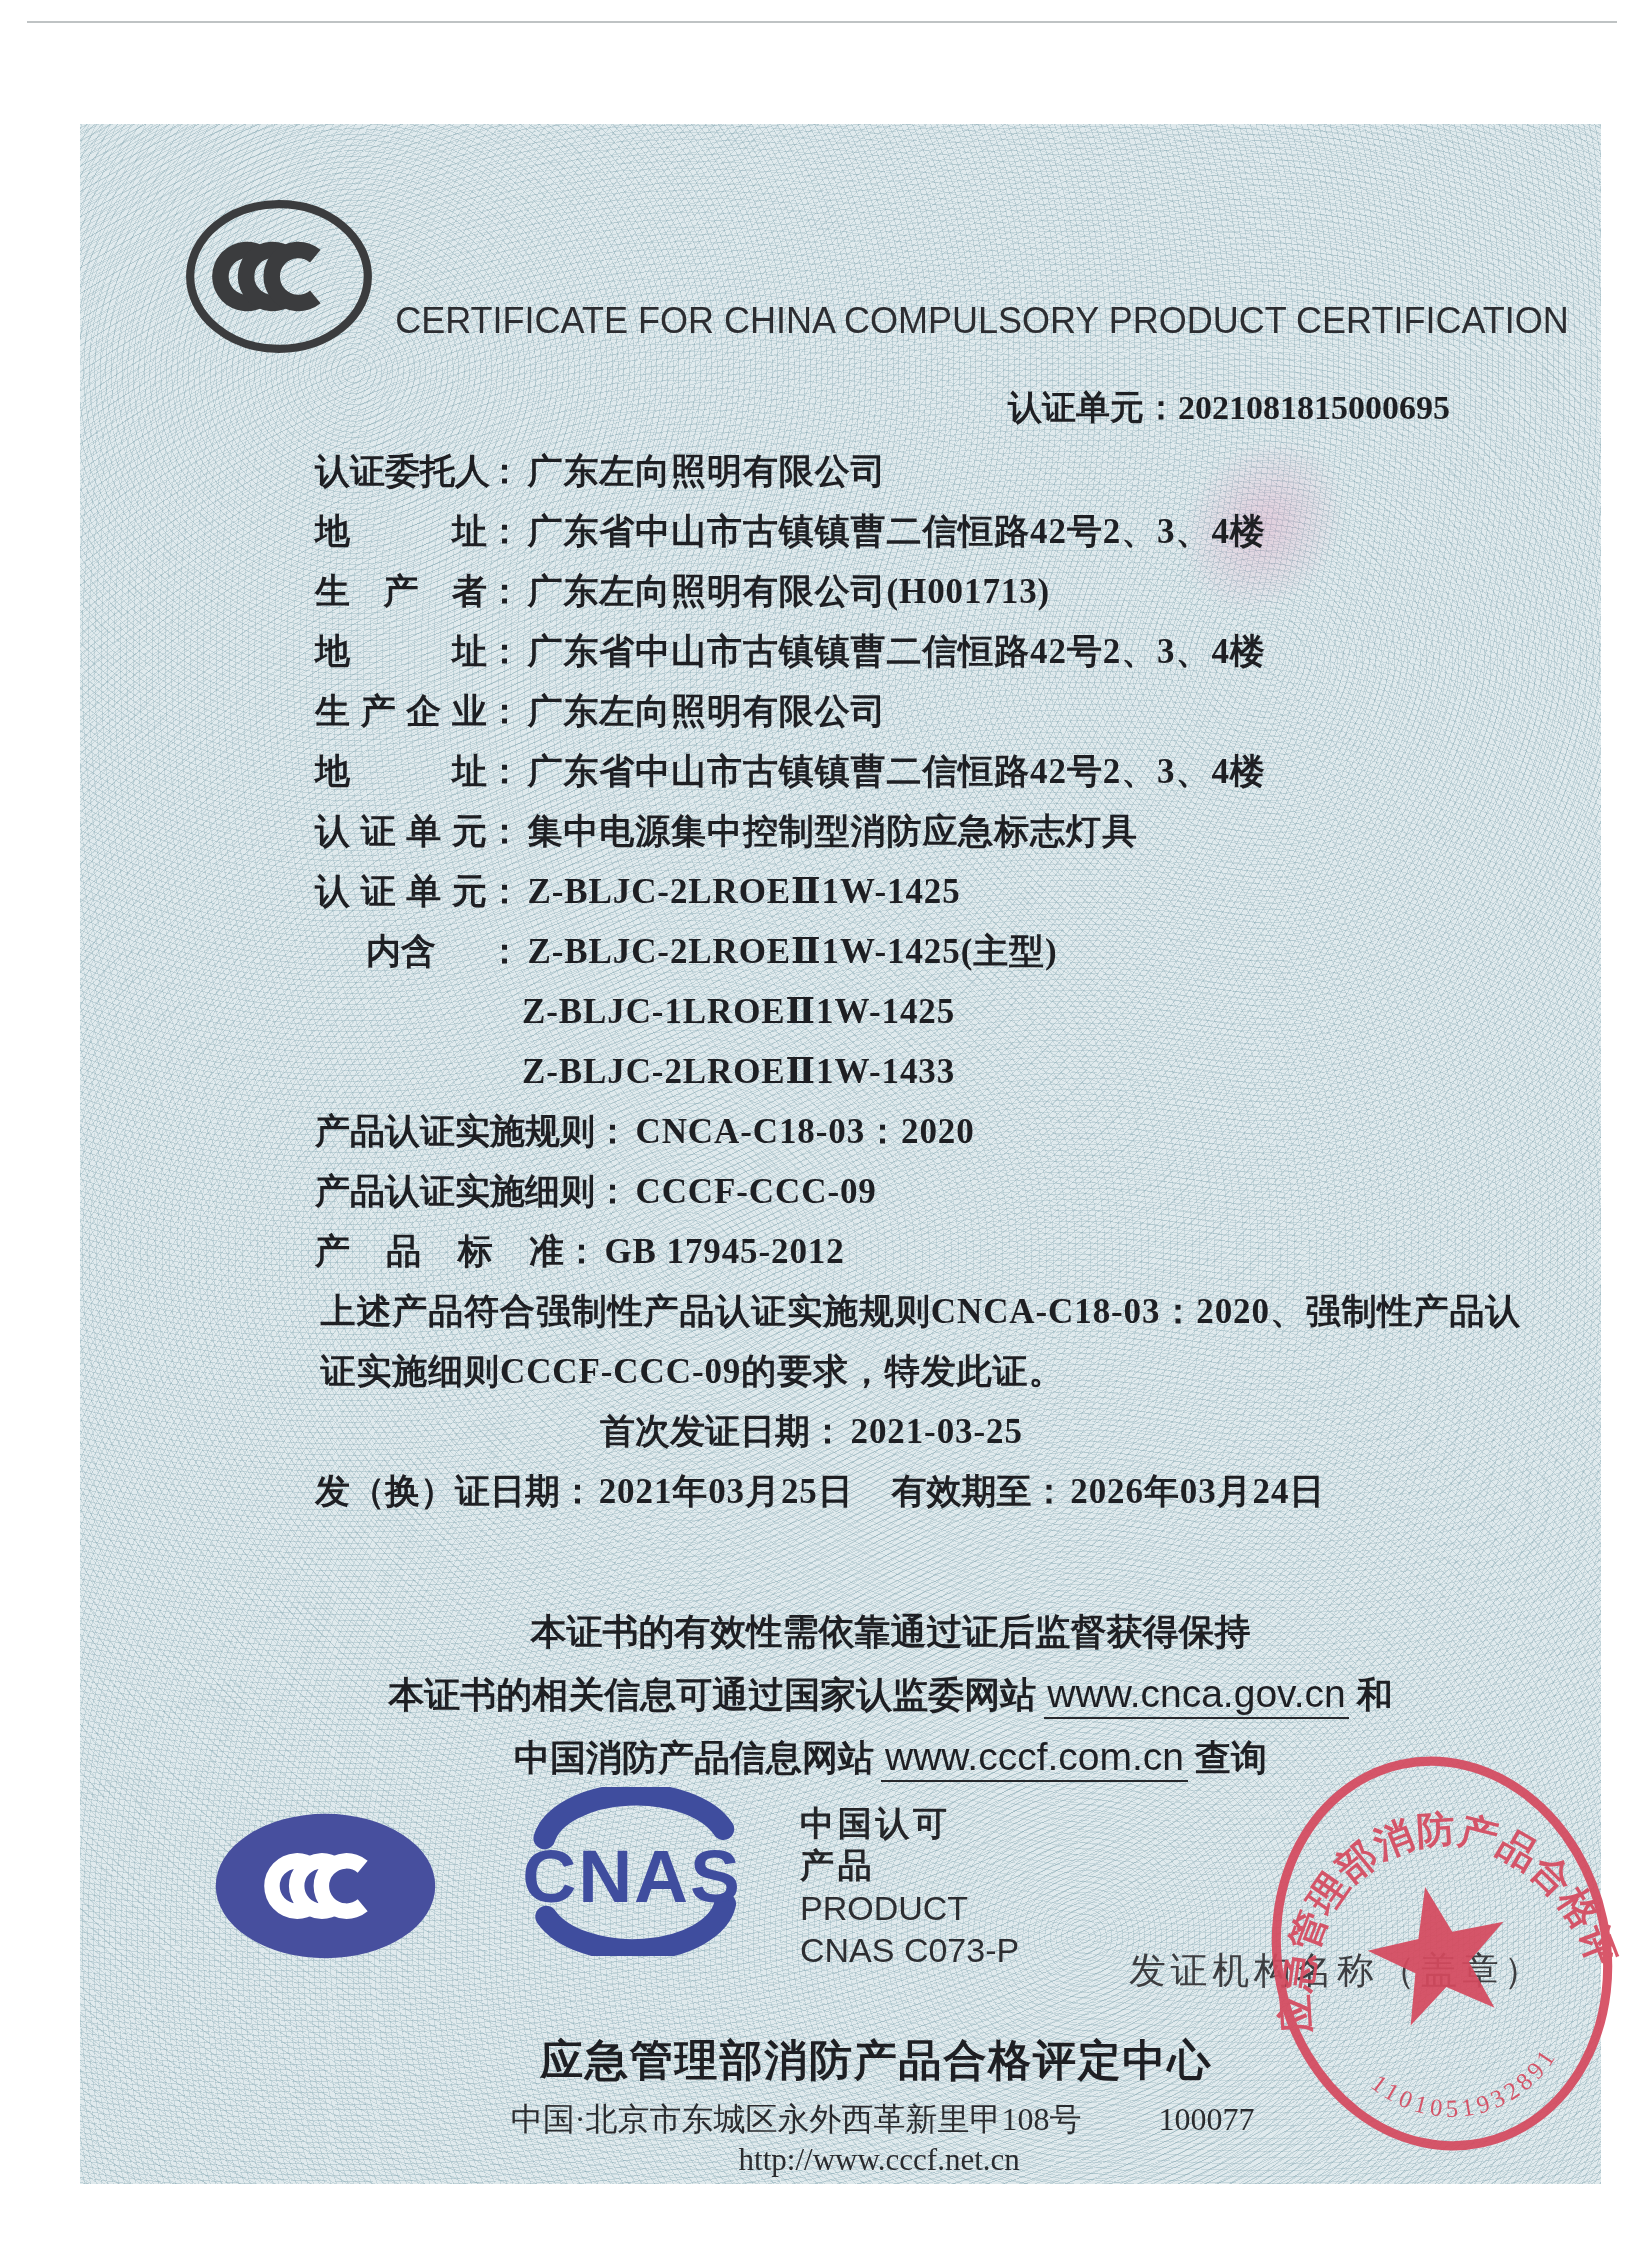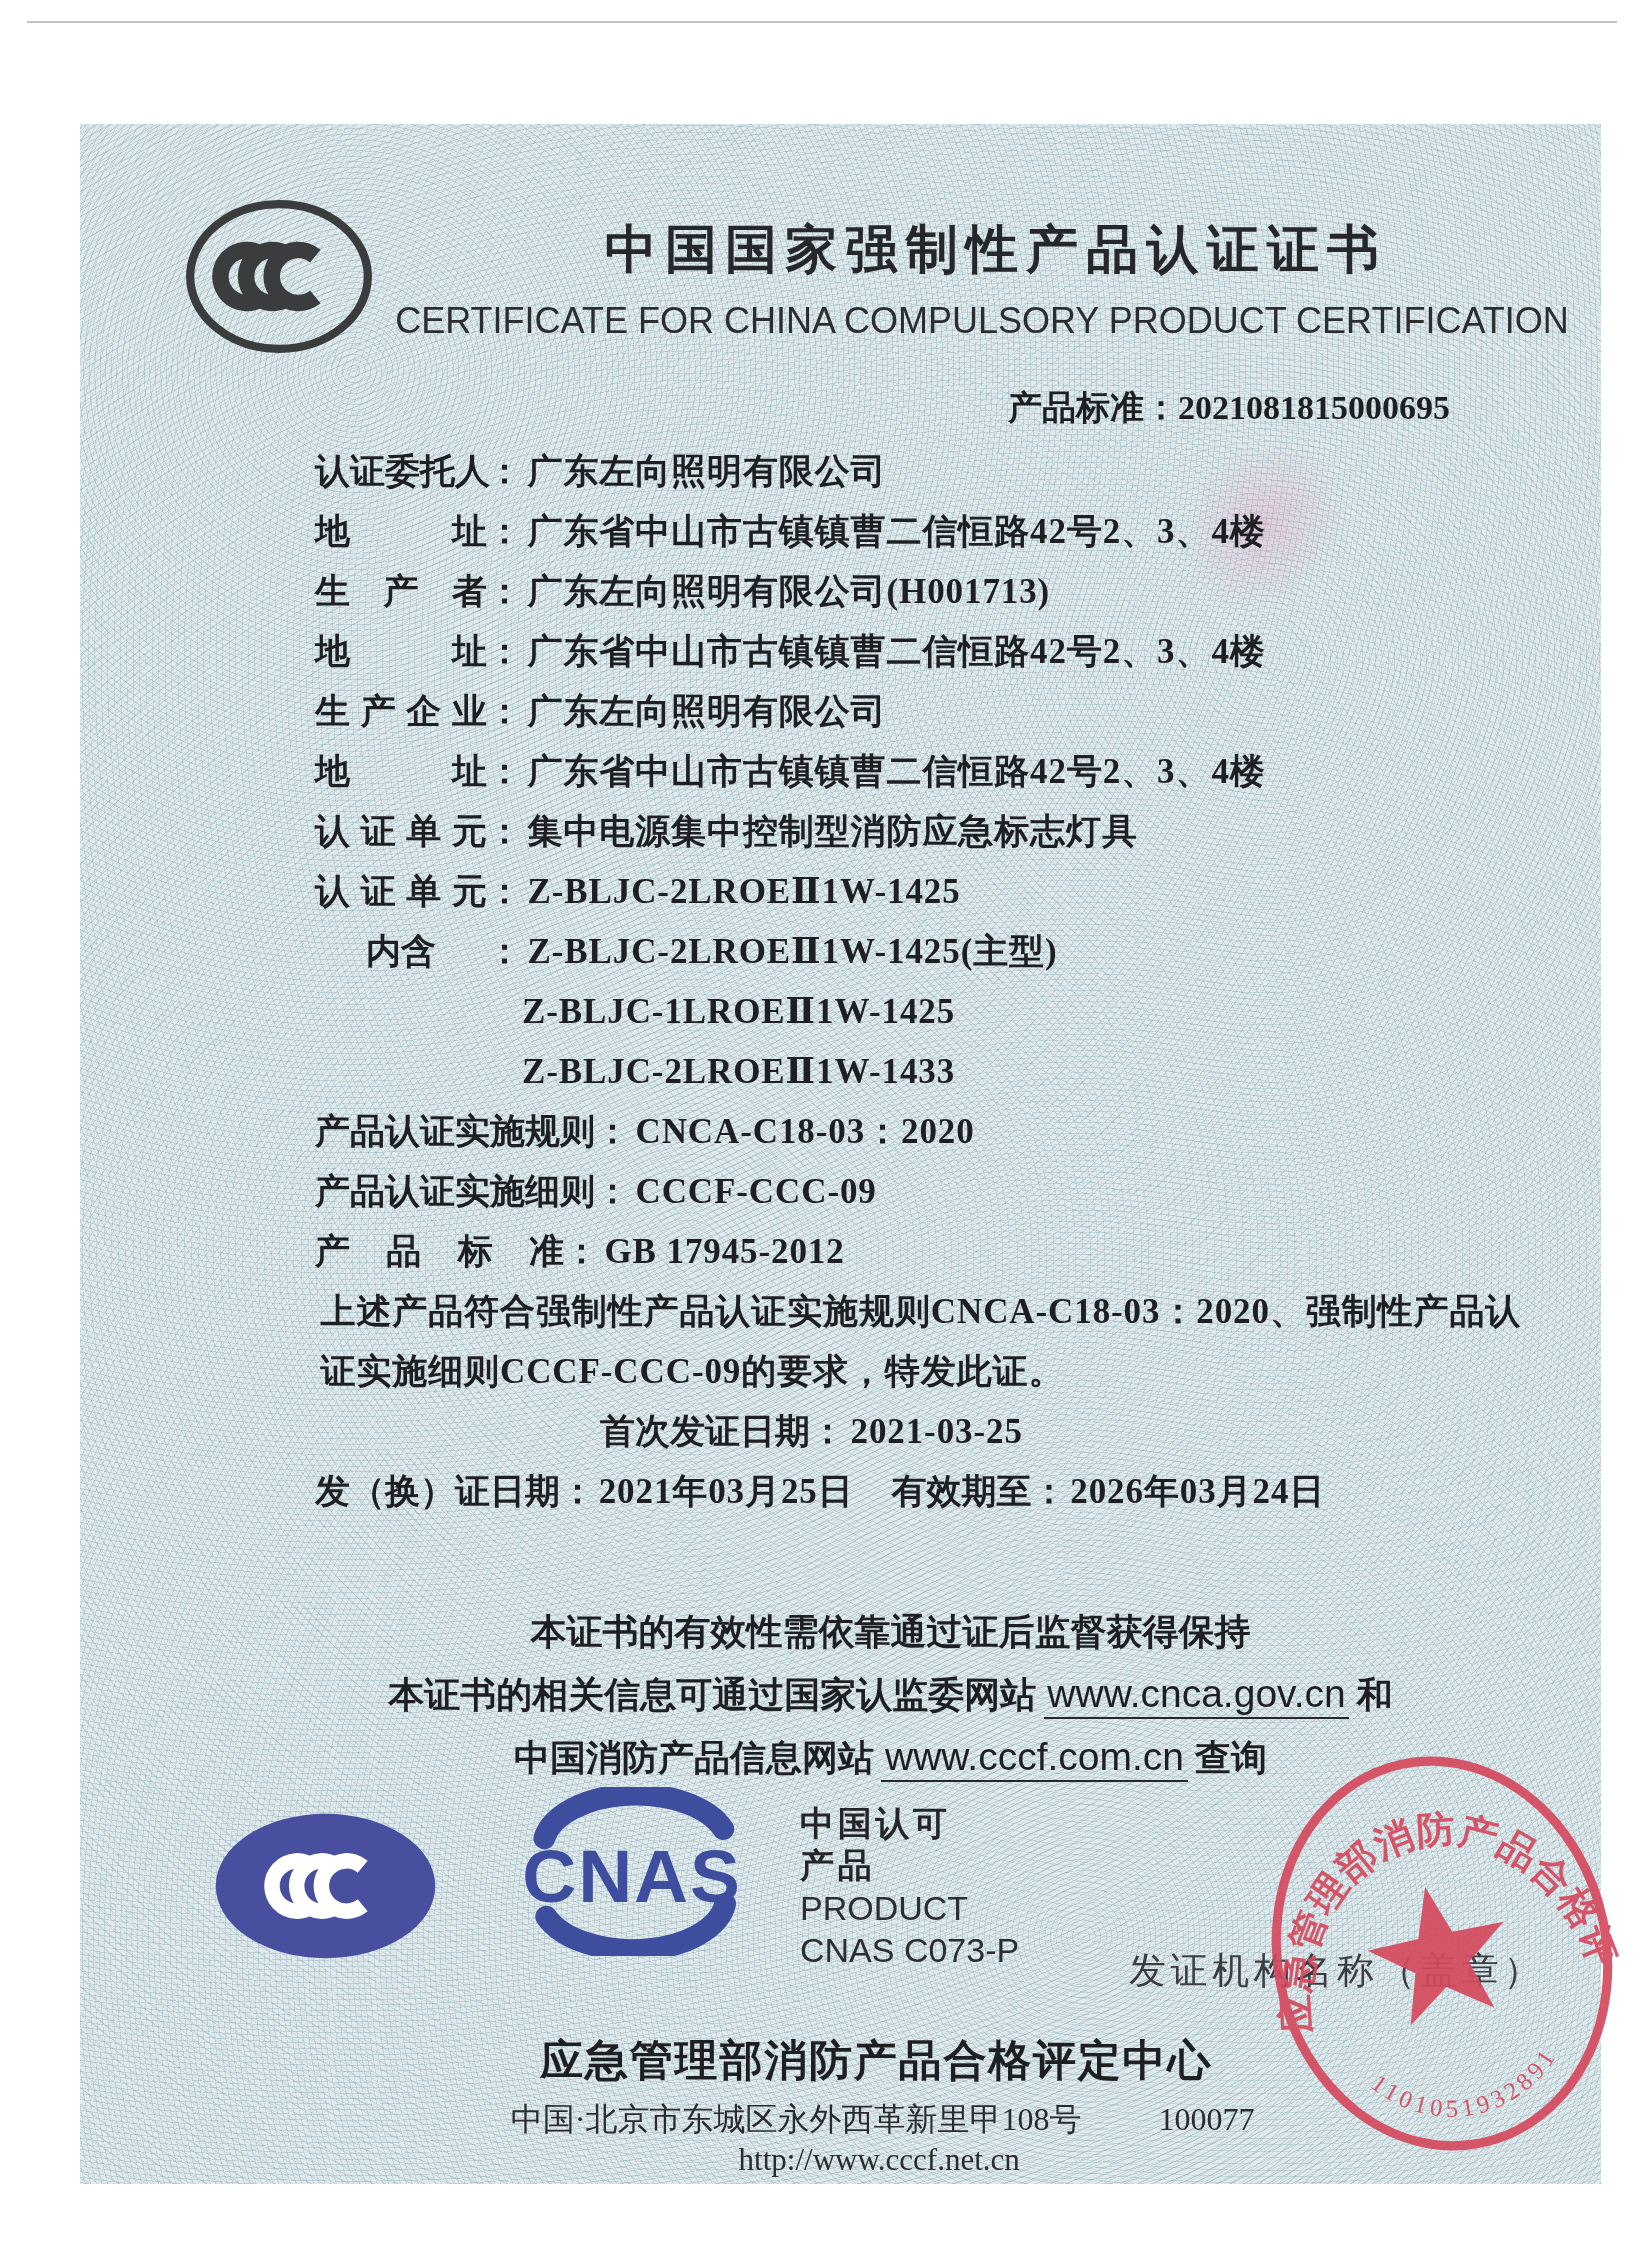--- a/index.html
+++ b/index.html
@@ -74,24 +74,23 @@
 
     <svg class="ccc-top" width="196" height="163" viewBox="0 0 214 178">
       <ellipse cx="107" cy="89" rx="97" ry="79" fill="none" stroke="#3b3c3e" stroke-width="9"></ellipse>
       <g fill="#3b3c3e">
         <path transform="translate(72,89)" d="M24.4,-29.1 A38,38 0 1 0 24.4,29.1 L12.9,15.3 A20,20 0 1 1 12.9,-15.3 Z"></path>
         <path transform="translate(100,89)" d="M24.4,-29.1 A38,38 0 1 0 24.4,29.1 L12.9,15.3 A20,20 0 1 1 12.9,-15.3 Z"></path>
         <path transform="translate(128,89)" d="M24.4,-29.1 A38,38 0 1 0 24.4,29.1 L12.9,15.3 A20,20 0 1 1 12.9,-15.3 Z"></path>
       </g>
     </svg>
 
-    <div class="title-cn">中国国家强制性产品认证证书</div>
     <div class="title-en">CERTIFICATE FOR CHINA COMPULSORY PRODUCT CERTIFICATION</div>
     <div class="certno">
-      <span>产品标准：</span><span>2021081815000695</span>
+      <span>认证单元：</span><span>2021081815000695</span>
     </div>
 
     <div class="body">
         <div class="row jl"><span class="lbl jl">认证委托人</span><span class="colon">：</span><span class="val">广东左向照明有限公司</span></div>
         <div class="row jl"><span class="lbl jl">地址</span><span class="colon">：</span><span class="val">广东省中山市古镇镇曹二信恒路42号2、3、4楼</span></div>
         <div class="row jl"><span class="lbl jl">生产者</span><span class="colon">：</span><span class="val">广东左向照明有限公司(H001713)</span></div>
         <div class="row jl"><span class="lbl jl">地址</span><span class="colon">：</span><span class="val">广东省中山市古镇镇曹二信恒路42号2、3、4楼</span></div>
         <div class="row jl"><span class="lbl jl">生产企业</span><span class="colon">：</span><span class="val">广东左向照明有限公司</span></div>
         <div class="row jl"><span class="lbl jl">地址</span><span class="colon">：</span><span class="val">广东省中山市古镇镇曹二信恒路42号2、3、4楼</span></div>
         <div class="row jl"><span class="lbl jl">认证单元</span><span class="colon">：</span><span class="val">集中电源集中控制型消防应急标志灯具</span></div>

